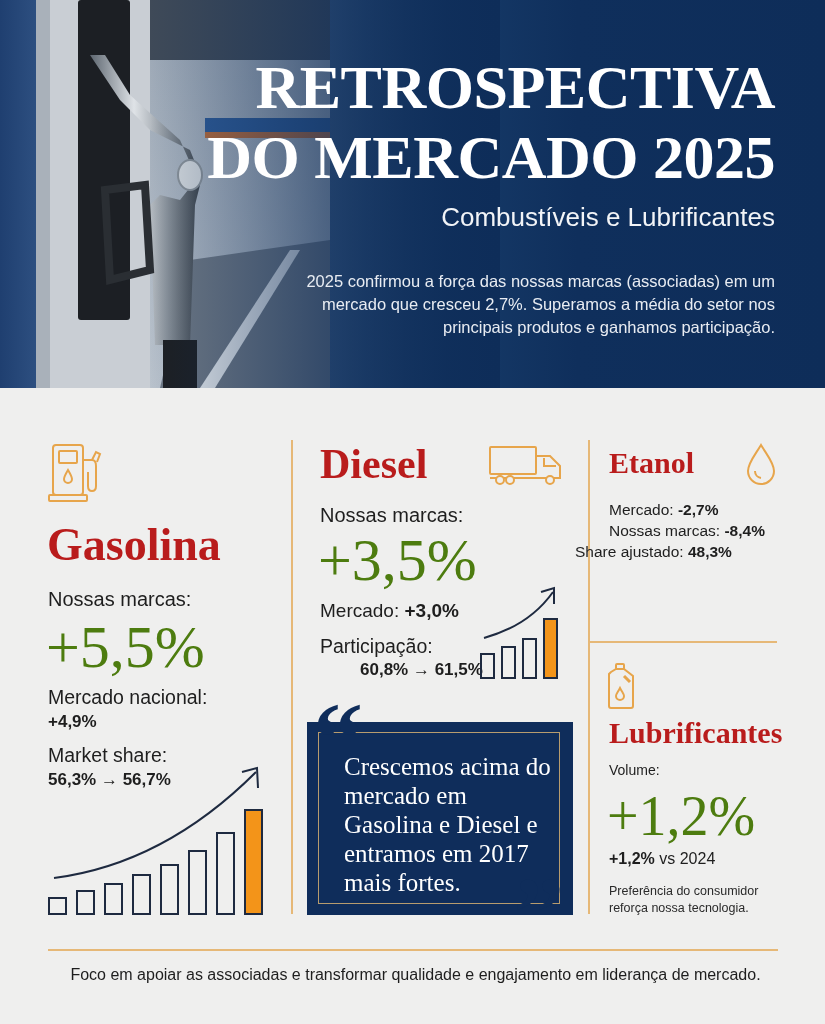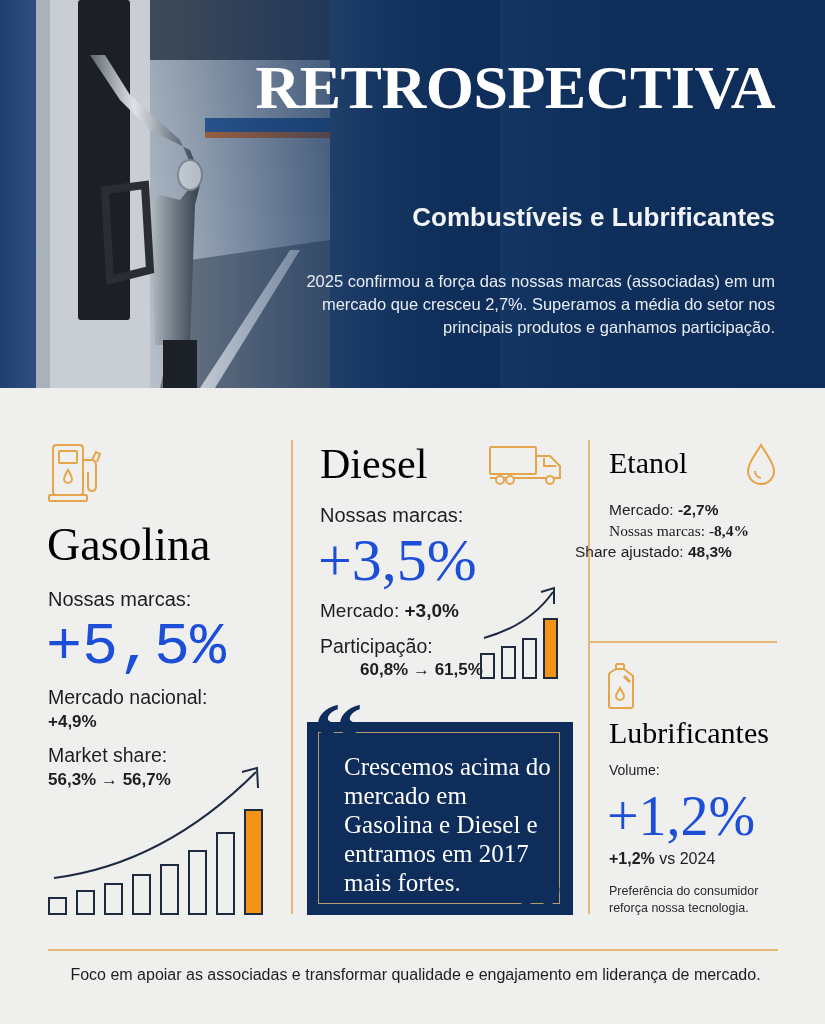--- a/index.html
+++ b/index.html
@@ -7,29 +7,29 @@
     body { background: #efefee; font-family: "Liberation Sans", sans-serif; color: #1b1b1b; position: relative; }
 
     
     .hero { position: absolute; left: 0; top: 0; width: 825px; height: 388px; overflow: hidden;
       background: linear-gradient(90deg, #8f9aa8 0%, #7d8ea2 25%, #3b5c85 40%, #163a68 55%, #0f2f5c 70%, #0e2d59 100%); }
     .hero-photo { position: absolute; left: 0; top: 0; width: 330px; height: 388px; }
     .hero-fade { position: absolute; left: 150px; top: 0; width: 350px; height: 388px;
       background: linear-gradient(90deg, rgba(14,45,89,0) 0%, rgba(14,45,89,0.6) 50%, rgba(14,45,89,1) 100%); }
     .hero-title { position: absolute; right: 50px; top: 52px; text-align: right; color: #ffffff;
       font-family: "Liberation Serif", "DejaVu Serif", serif; font-size: 62px; line-height: 70px; letter-spacing: -0.5px; }
-    .hero-sub { position: absolute; right: 50px; top: 202px; color: #f2f4f7; font-size: 26px; text-align: right; font-weight: bold; }
+    .hero-sub { position: absolute; right: 50px; top: 202px; color: #f2f4f7; font-size: 26px; text-align: right; }
     .hero-desc { position: absolute; right: 50px; top: 270px; width: 470px; color: #e8ecf2; font-size: 16.5px; line-height: 23px; text-align: right; }
 
     
     .vline { position: absolute; width: 2px; background: #e6b877; }
     .hline { position: absolute; height: 2px; background: #e6b877; }
 
-    .serif-h { font-family: "Liberation Serif", "DejaVu Serif", serif; font-weight: normal; color: #000000; }
-    .big-orange { font-family: "Liberation Serif", "DejaVu Serif", serif; color: #1d4ed8; }
+    .serif-h { font-family: "Liberation Serif", "DejaVu Serif", serif; font-weight: bold; color: #b91c1c; }
+    .big-orange { font-family: "Liberation Serif", "DejaVu Serif", serif; color: #4d7c0f; }
     .label { font-size: 19px; color: #1e1e1e; }
     .strong { font-weight: bold; }
 
     .abs { position: absolute; }
     .icon svg { display: block; }
 
     
     .quote-box { position: absolute; left: 307px; top: 722px; width: 266px; height: 193px; background: #0f2d5b; }
     .quote-frame { position: absolute; left: 318px; top: 732px; width: 242px; height: 172px; border: 1.5px solid #b79c6e; }
     .quote-text { position: absolute; left: 344px; top: 752px; width: 215px; color: #ffffff;
@@ -71,20 +71,21 @@
     <rect x="50" y="0" width="100" height="388" fill="#c9ced4"></rect>
     <rect x="78" y="0" width="52" height="320" fill="#1c1f24" rx="3"></rect>
     <path d="M90 55 L120 100 L150 130 L190 150 L200 175 L180 200 L160 195 L150 205 L155 345 L190 345 L195 205 L200 185 L180 140 L130 95 L105 55 Z" fill="url(#metal)"></path>
     <path d="M105 190 L145 185 L150 270 L110 280 Z" fill="none" stroke="#2a2e33" stroke-width="8"></path>
     <rect x="163" y="340" width="34" height="48" fill="#1d1f22"></rect>
     <ellipse cx="190" cy="175" rx="12" ry="15" fill="#d5dade" stroke="#8a9299" stroke-width="2"></ellipse>
   </svg>
   <div class="hero-fade"></div>
   <h1 class="hero-title">
     <span>RETROSPECTIVA</span><br>
+    <span>DO MERCADO 2025</span>
   </h1>
   <div class="hero-sub">Combustíveis e Lubrificantes</div>
   <p class="hero-desc">2025 confirmou a força das nossas marcas (associadas) em um mercado que cresceu 2,7%. Superamos a média do setor nos principais produtos e ganhamos participação.</p>
 </div>
 
 <div class="vline" style="left:291px; top:440px; height:474px;"></div>
 <div class="vline" style="left:588px; top:440px; height:474px;"></div>
 <div class="hline" style="left:589px; top:641px; width:188px;"></div>
 <div class="hline" style="left:48px; top:949px; width:730px; height:1.5px;"></div>
 
@@ -94,21 +95,21 @@
       <rect x="5" y="3" width="30" height="50" rx="3"></rect>
       <rect x="11" y="9" width="18" height="12" rx="1"></rect>
       <path d="M20 28 C17 33 16 35 16 37 a4 4 0 0 0 8 0 c0-2-1-4-4-9 Z"></path>
       <rect x="1" y="53" width="38" height="6" rx="1"></rect>
       <path d="M35 18 L44 18 Q48 18 48 24 L48 44 Q48 49 44 49 Q40 49 40 44 L40 30"></path>
       <path d="M44 18 L48 10 L52 12 L49 20"></path>
     </svg>
   </span>
   <h2 class="abs serif-h" style="left:47px; top:518px; font-size:46px;">Gasolina</h2>
   <div class="abs label" style="left:48px; top:588px; font-size:20px;">Nossas marcas:</div>
-  <div class="abs big-orange" style="left:46px; top:613px; font-size:60px; line-height:68px;font-family:Liberation Mono, monospace;">+5,5%</div>
+  <div class="abs big-orange" style="left:46px; top:613px; font-size:60px; line-height:68px;">+5,5%</div>
   <div class="abs label" style="left:48px; top:686px; font-size:19.5px;">Mercado nacional:</div>
   <div class="abs label strong" style="left:48px; top:712px; font-size:17px;">+4,9%</div>
   <div class="abs label" style="left:48px; top:744px; font-size:19.5px;">Market share:</div>
   <div class="abs label strong" style="left:48px; top:770px; font-size:17px;">56,3% → 56,7%</div>
   <span class="abs icon" style="left:46px; top:762px;">
     <svg width="220" height="155" viewBox="0 0 220 155" fill="none" stroke="#1e2a40" stroke-width="2">
       <path d="M8 116 C70 108 140 80 210 10"></path>
       <path d="M196 10 L211 6 L212 26"></path>
       <rect x="3" y="136" width="17" height="16"></rect>
       <rect x="31" y="129" width="17" height="23"></rect>
@@ -160,21 +161,21 @@
   <span class="abs icon" style="left:745px; top:443px;">
     <svg width="32" height="42" viewBox="0 0 32 42" fill="none" stroke="#e7a54b" stroke-width="2">
       <path d="M16 2 C10 12 3 20 3 28 a13 13 0 0 0 26 0 C29 20 22 12 16 2 Z"></path>
       <path d="M10 28 a7 7 0 0 0 6 7"></path>
     </svg>
   </span>
   <div class="abs label" style="left:609px; top:500px; font-size:15.5px; line-height:20px;">
     <span>Mercado:</span>
     <span class="strong">-2,7%</span>
   </div>
-  <div class="abs label" style="left:609px; top:521px; font-size:15.5px; line-height:20px;font-family:Liberation Serif, serif;">
+  <div class="abs label" style="left:609px; top:521px; font-size:15.5px; line-height:20px;">
     <span>Nossas marcas:</span>
     <span class="strong">-8,4%</span>
   </div>
   <div class="abs label" style="left:575px; top:542px; font-size:15.5px; line-height:20px;">
     <span>Share ajustado:</span>
     <span class="strong">48,3%</span>
   </div>
 </section>
 
 <section>

